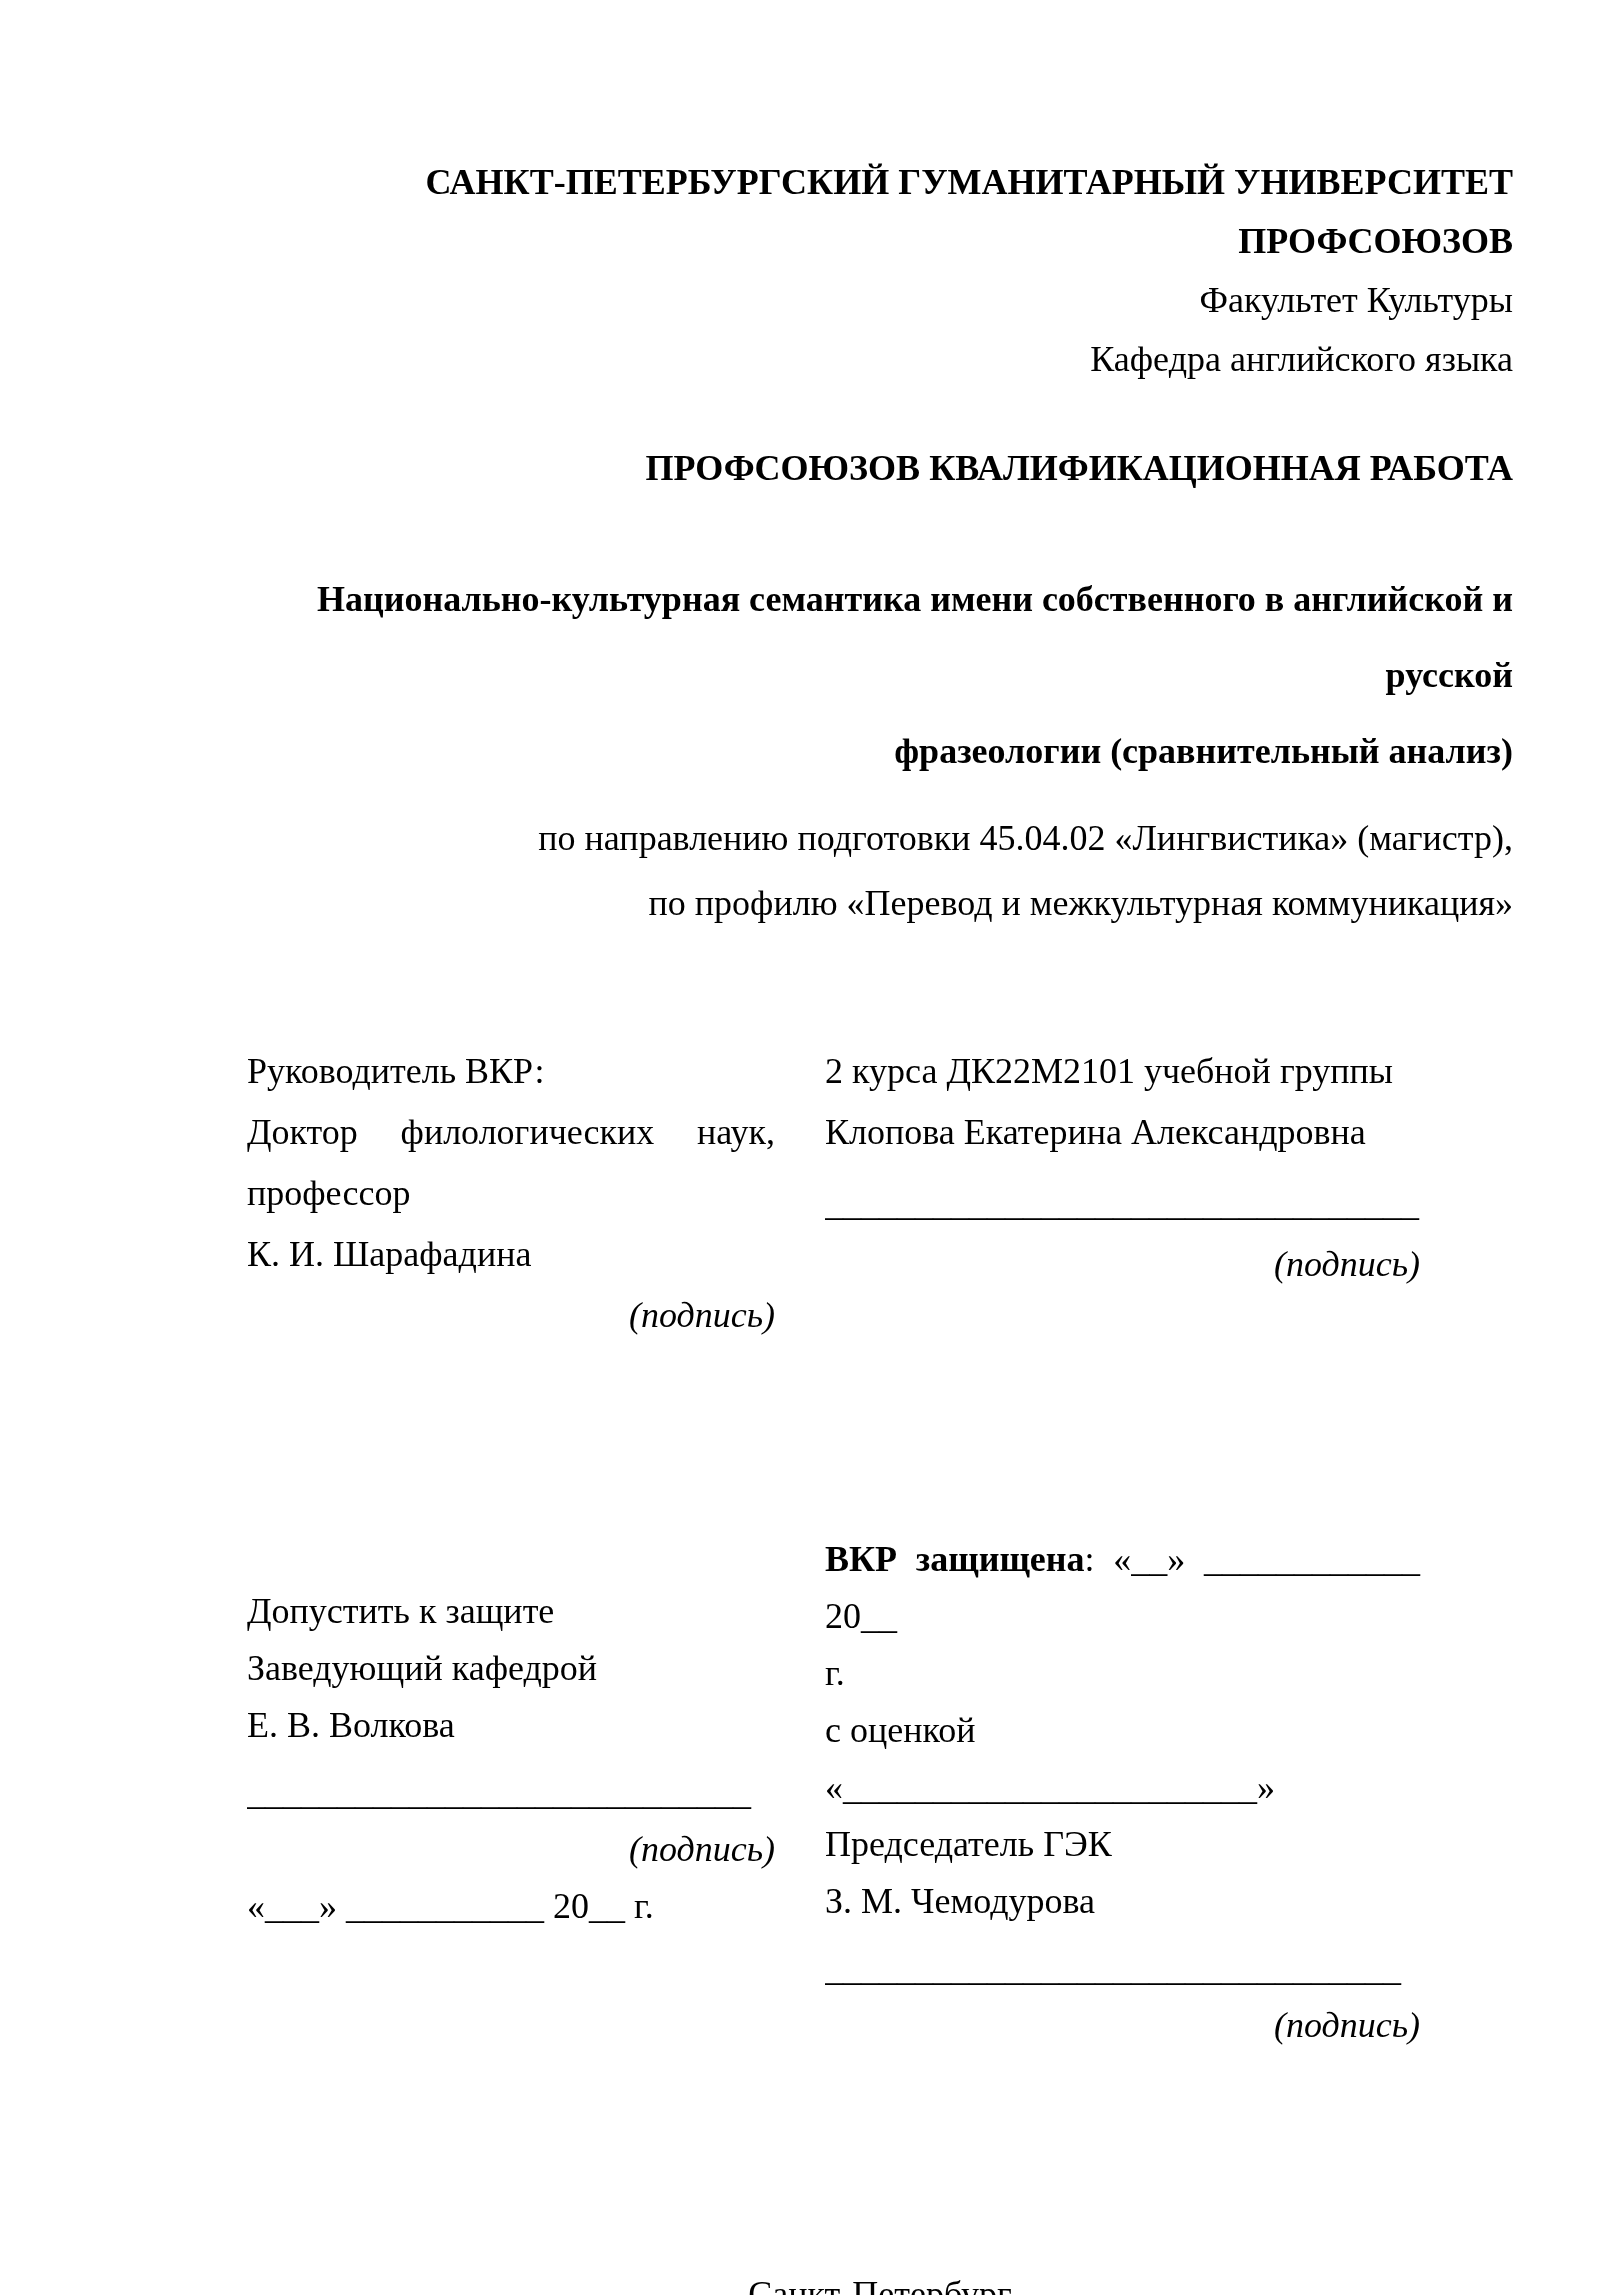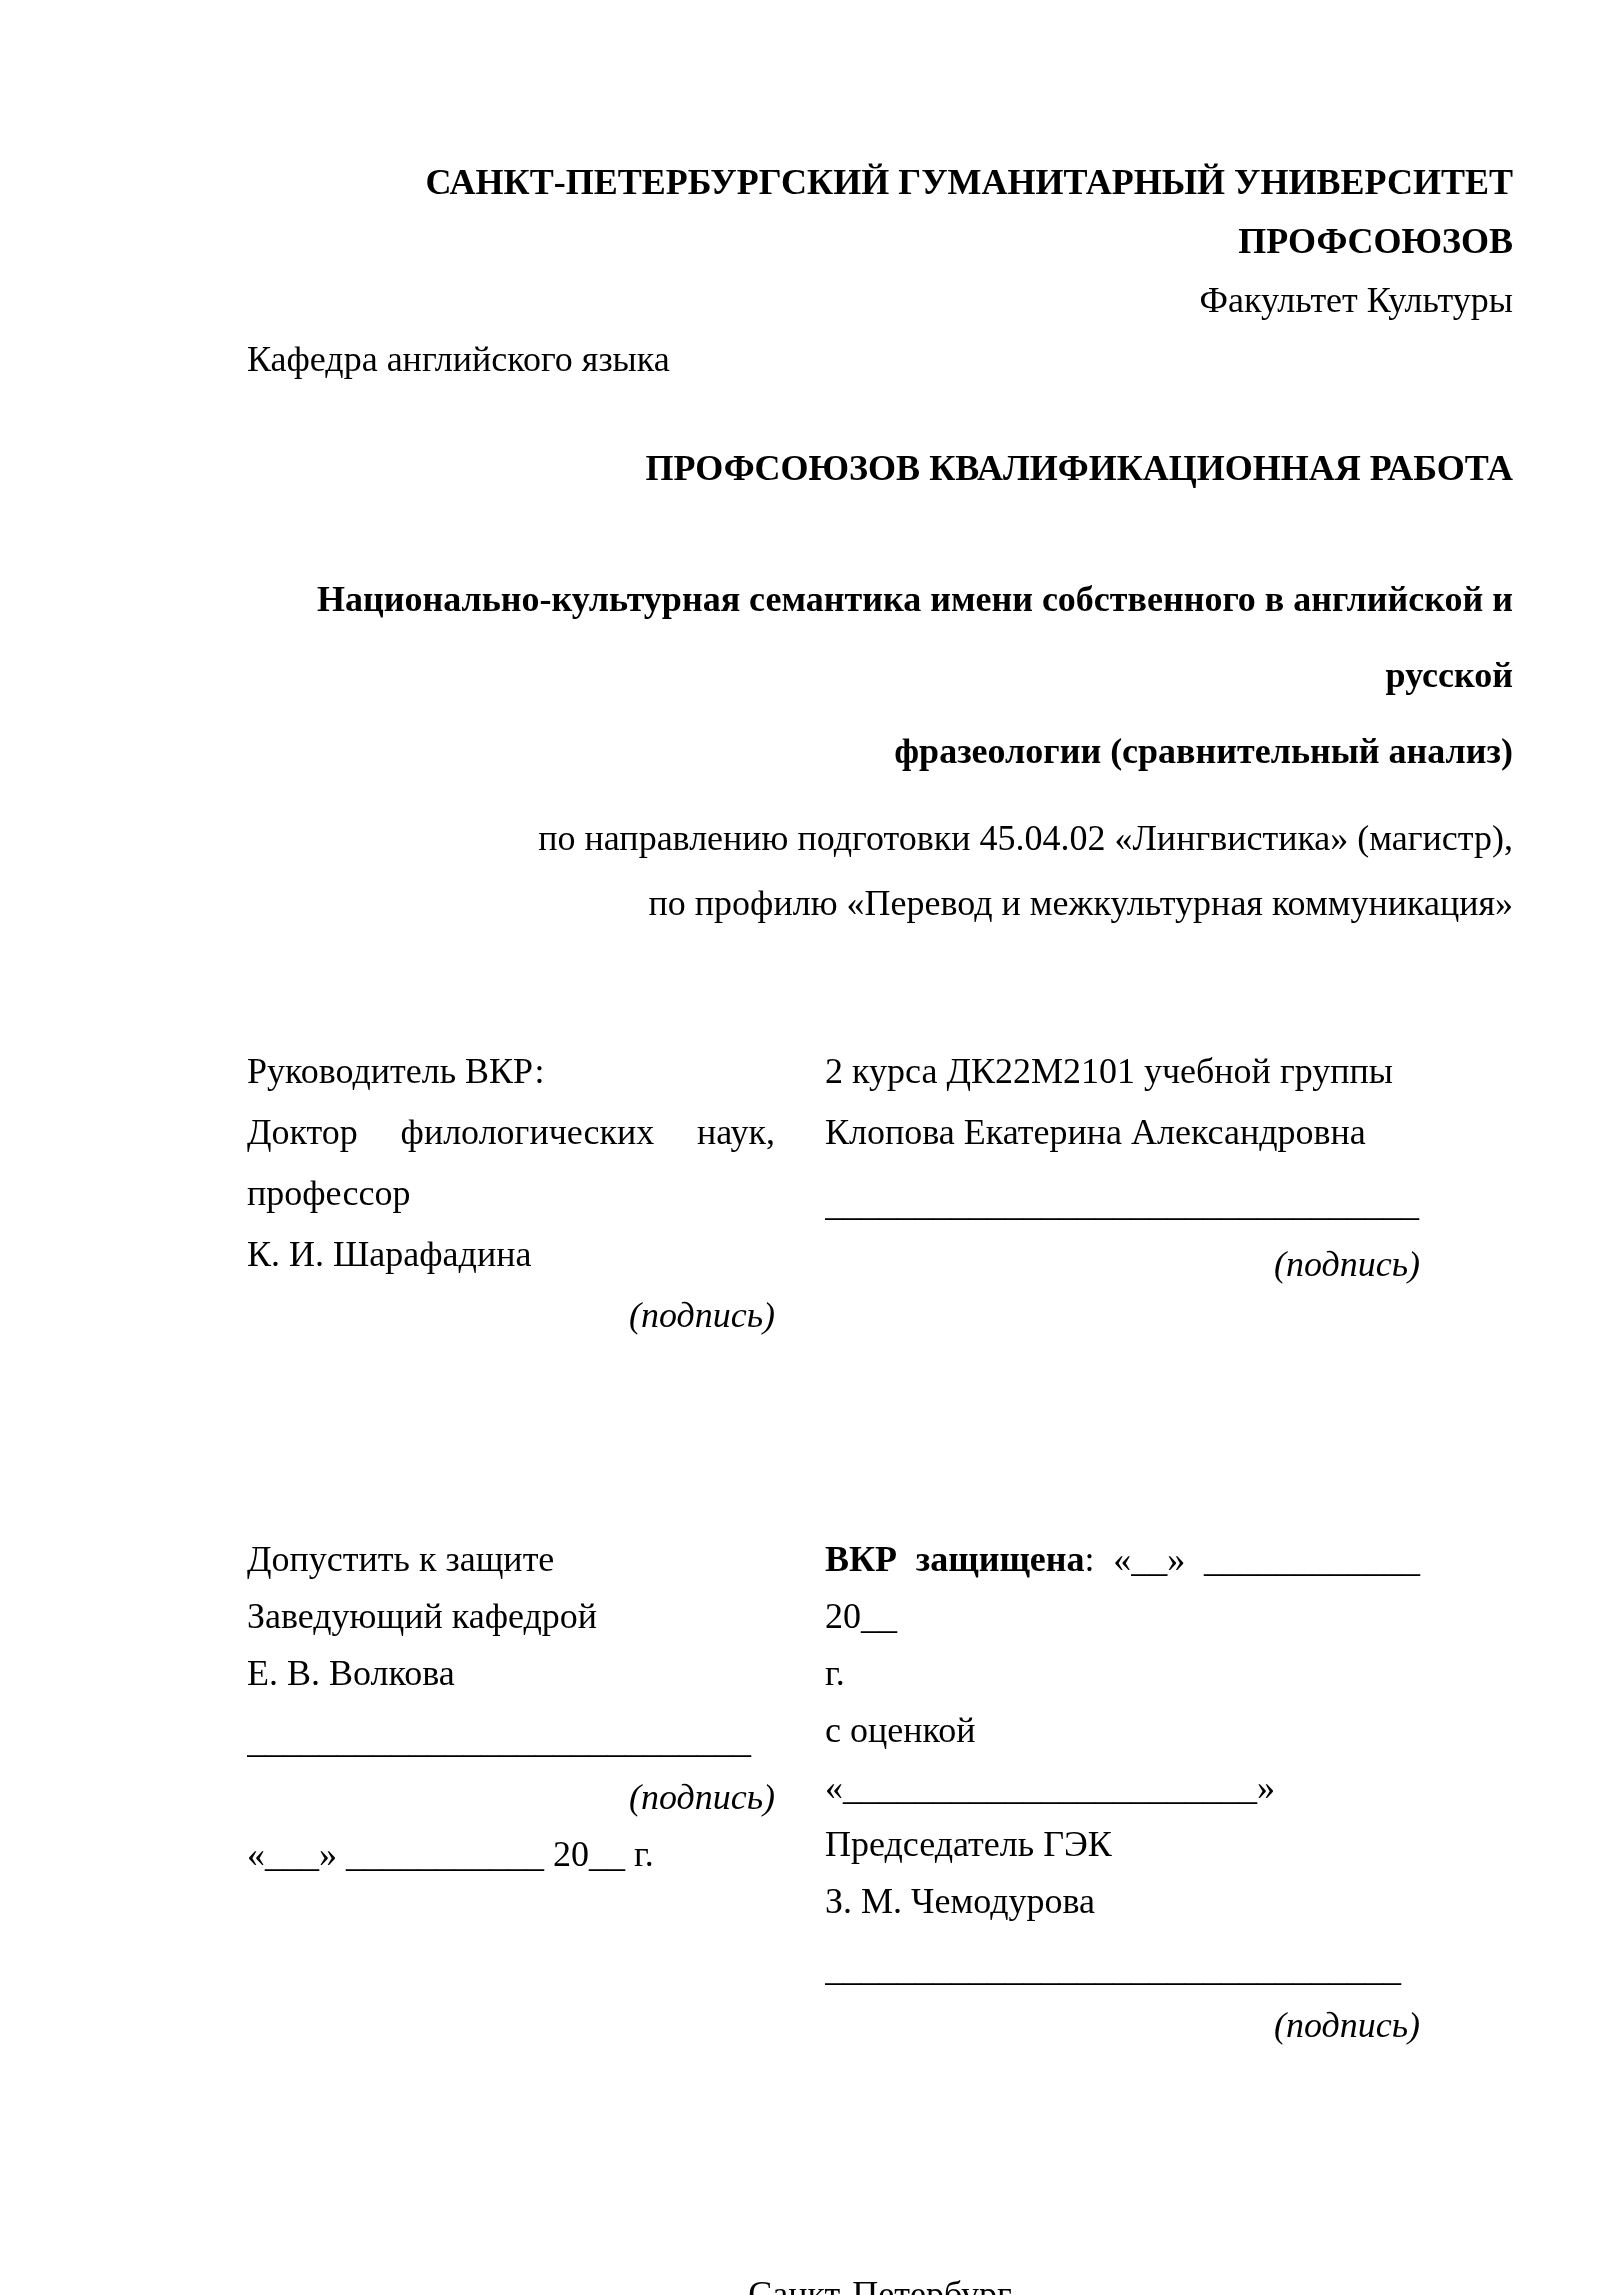--- a/index.html
+++ b/index.html
@@ -14,21 +14,21 @@
     box-sizing: border-box;
     padding: 153px 110px 0 247px;
     background: #ffffff;
     color: #000000;
     font-family: "Liberation Serif", "DejaVu Serif", serif;
     font-size: 36px;
     line-height: 59px;
     overflow: hidden;
   }
   .u-center { text-align: right; }
-  .u-right  { text-align: left; }
+  .u-right  { text-align: right; }
   .u-bold   { font-weight: 700; }
   .u-italic { font-style: italic; }
 
   .work-type { margin-top: 50px; }
   .title     { margin-top: 63px; line-height: 76px; }
   .program   { margin-top: 17.3px; line-height: 65px; }
 
   .cols {
     display: flex;
     align-items: flex-start;
@@ -43,21 +43,21 @@
     text-align-last: justify;
   }
   .sig-line {
     white-space: nowrap;
     overflow: hidden;
     letter-spacing: 0;
   }
   .mt-sm { margin-top: 9.4px; }
 
   .cols2 { margin-top: 185px; line-height: 57px; }
-  .cols2 .col-left { }
+  .cols2 .col-left { margin-top: 52px; }
 
   .footer {
     margin-top: 210px;
     text-align: center;
     line-height: 60px;
   }
 </style>
 </head>
 <body>
 

